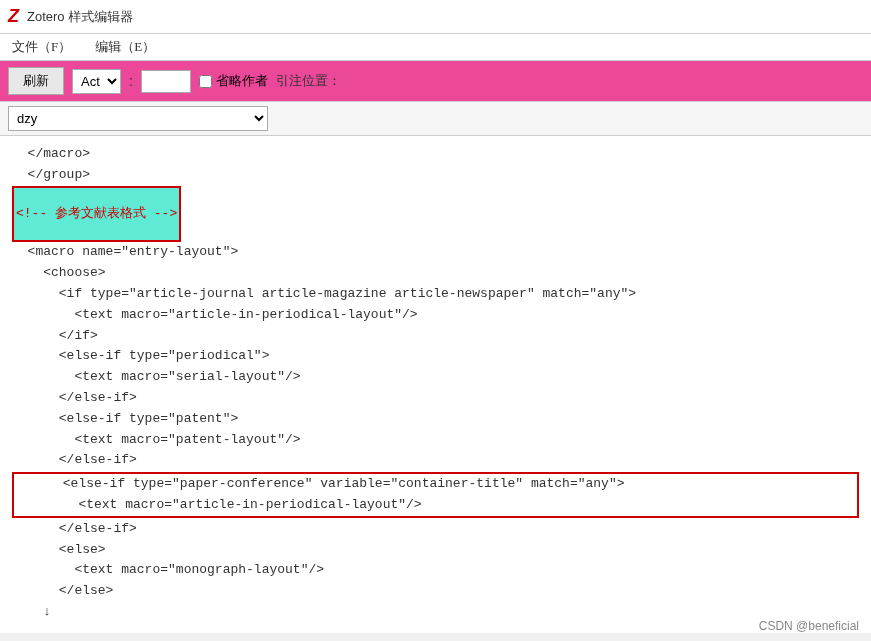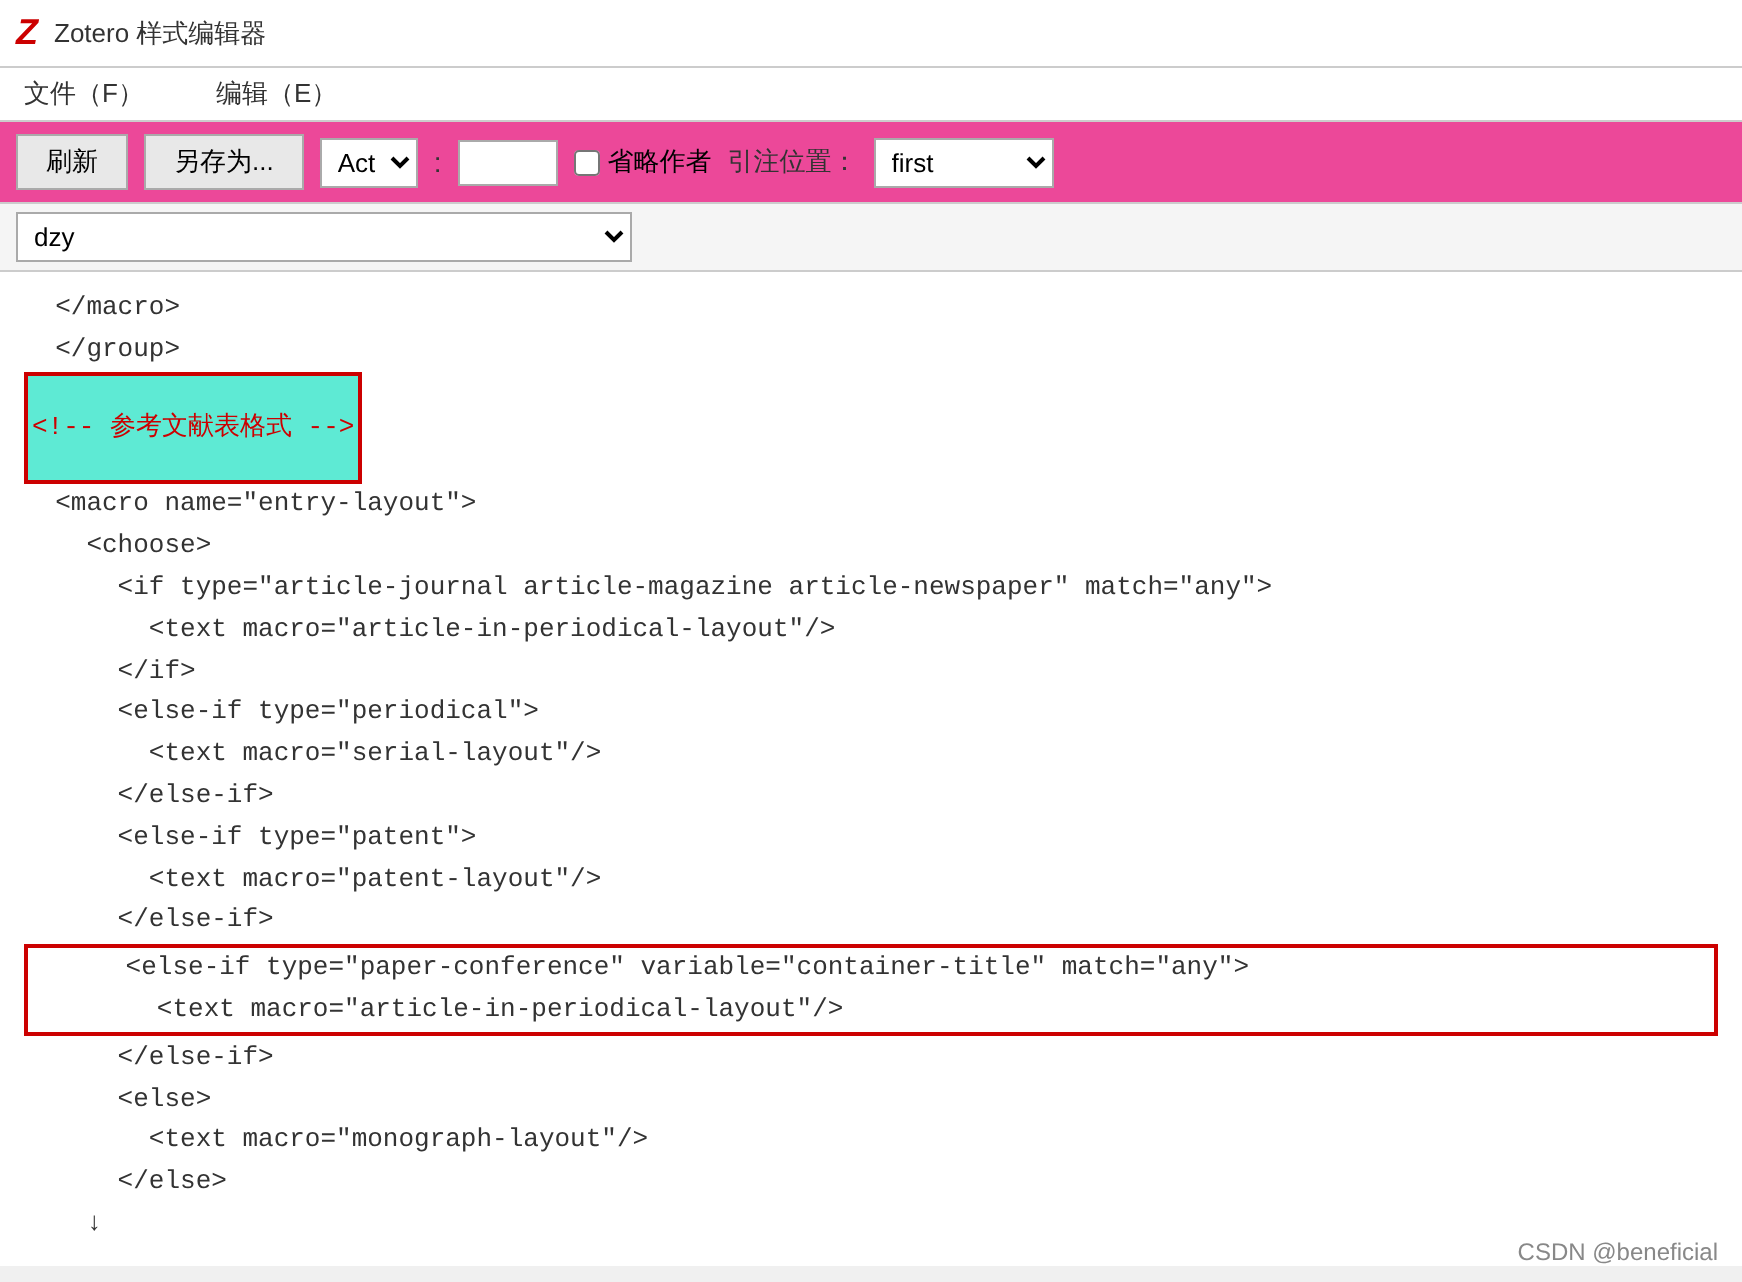--- a/index.html
+++ b/index.html
@@ -31,22 +31,23 @@
       font-size: 13px;
       color: #333;
       text-align: center;
     }
 
     
     .menu-bar {
       background: #fff;
       padding: 2px 8px;
       display: flex;
-      gap: 28px;
-      border-bottom: 1px solid #ccc;
+      gap: 16px;
+      border-bottom: 1px solid #ccc;
+      font-family: Liberation Serif, serif;
     }
     .menu-bar span {
       font-size: 13px;
       color: #333;
       cursor: pointer;
       padding: 2px 4px;
     }
 
     
     .toolbar {
@@ -116,21 +117,21 @@
       align-items: center;
       gap: 8px;
       border-bottom: 1px solid #ccc;
     }
     .toolbar2-select {
       border: 1px solid #aaa;
       padding: 3px 4px;
       font-size: 13px;
       background: #fff;
       font-family: inherit;
-      width: 308px;
+      width: 260px;
     }
 
     
     .editor-area {
       background: #fff;
       padding: 8px 12px;
       font-family: "Courier New", Consolas, monospace;
       font-size: 13px;
       line-height: 1.6;
       overflow-y: auto;
@@ -180,35 +181,30 @@
   <span class="title-text">Zotero 样式编辑器</span>
 </div>
 
 <div class="menu-bar">
   <span>文件（F）</span>
   <span>编辑（E）</span>
 </div>
 
 <div class="toolbar">
   <button>刷新</button>
-  <button>另存为...</button>
   <select class="toolbar-select">
     <option>Act</option>
   </select>
   <span class="toolbar-colon">:</span>
   <input class="toolbar-input" type="text" style="">
   <label class="toolbar-checkbox-label">
     <input type="checkbox" style="">
     <span>省略作者</span>
   </label>
   <span class="toolbar-label">引注位置：</span>
-  <select class="toolbar-select-wide">
-    <option>first</option>
-    <option>last</option>
-  </select>
 </div>
 
 <div class="toolbar2">
   <select class="toolbar2-select">
     <option>dzy</option>
   </select>
 </div>
 
 <div class="editor-area">
 

